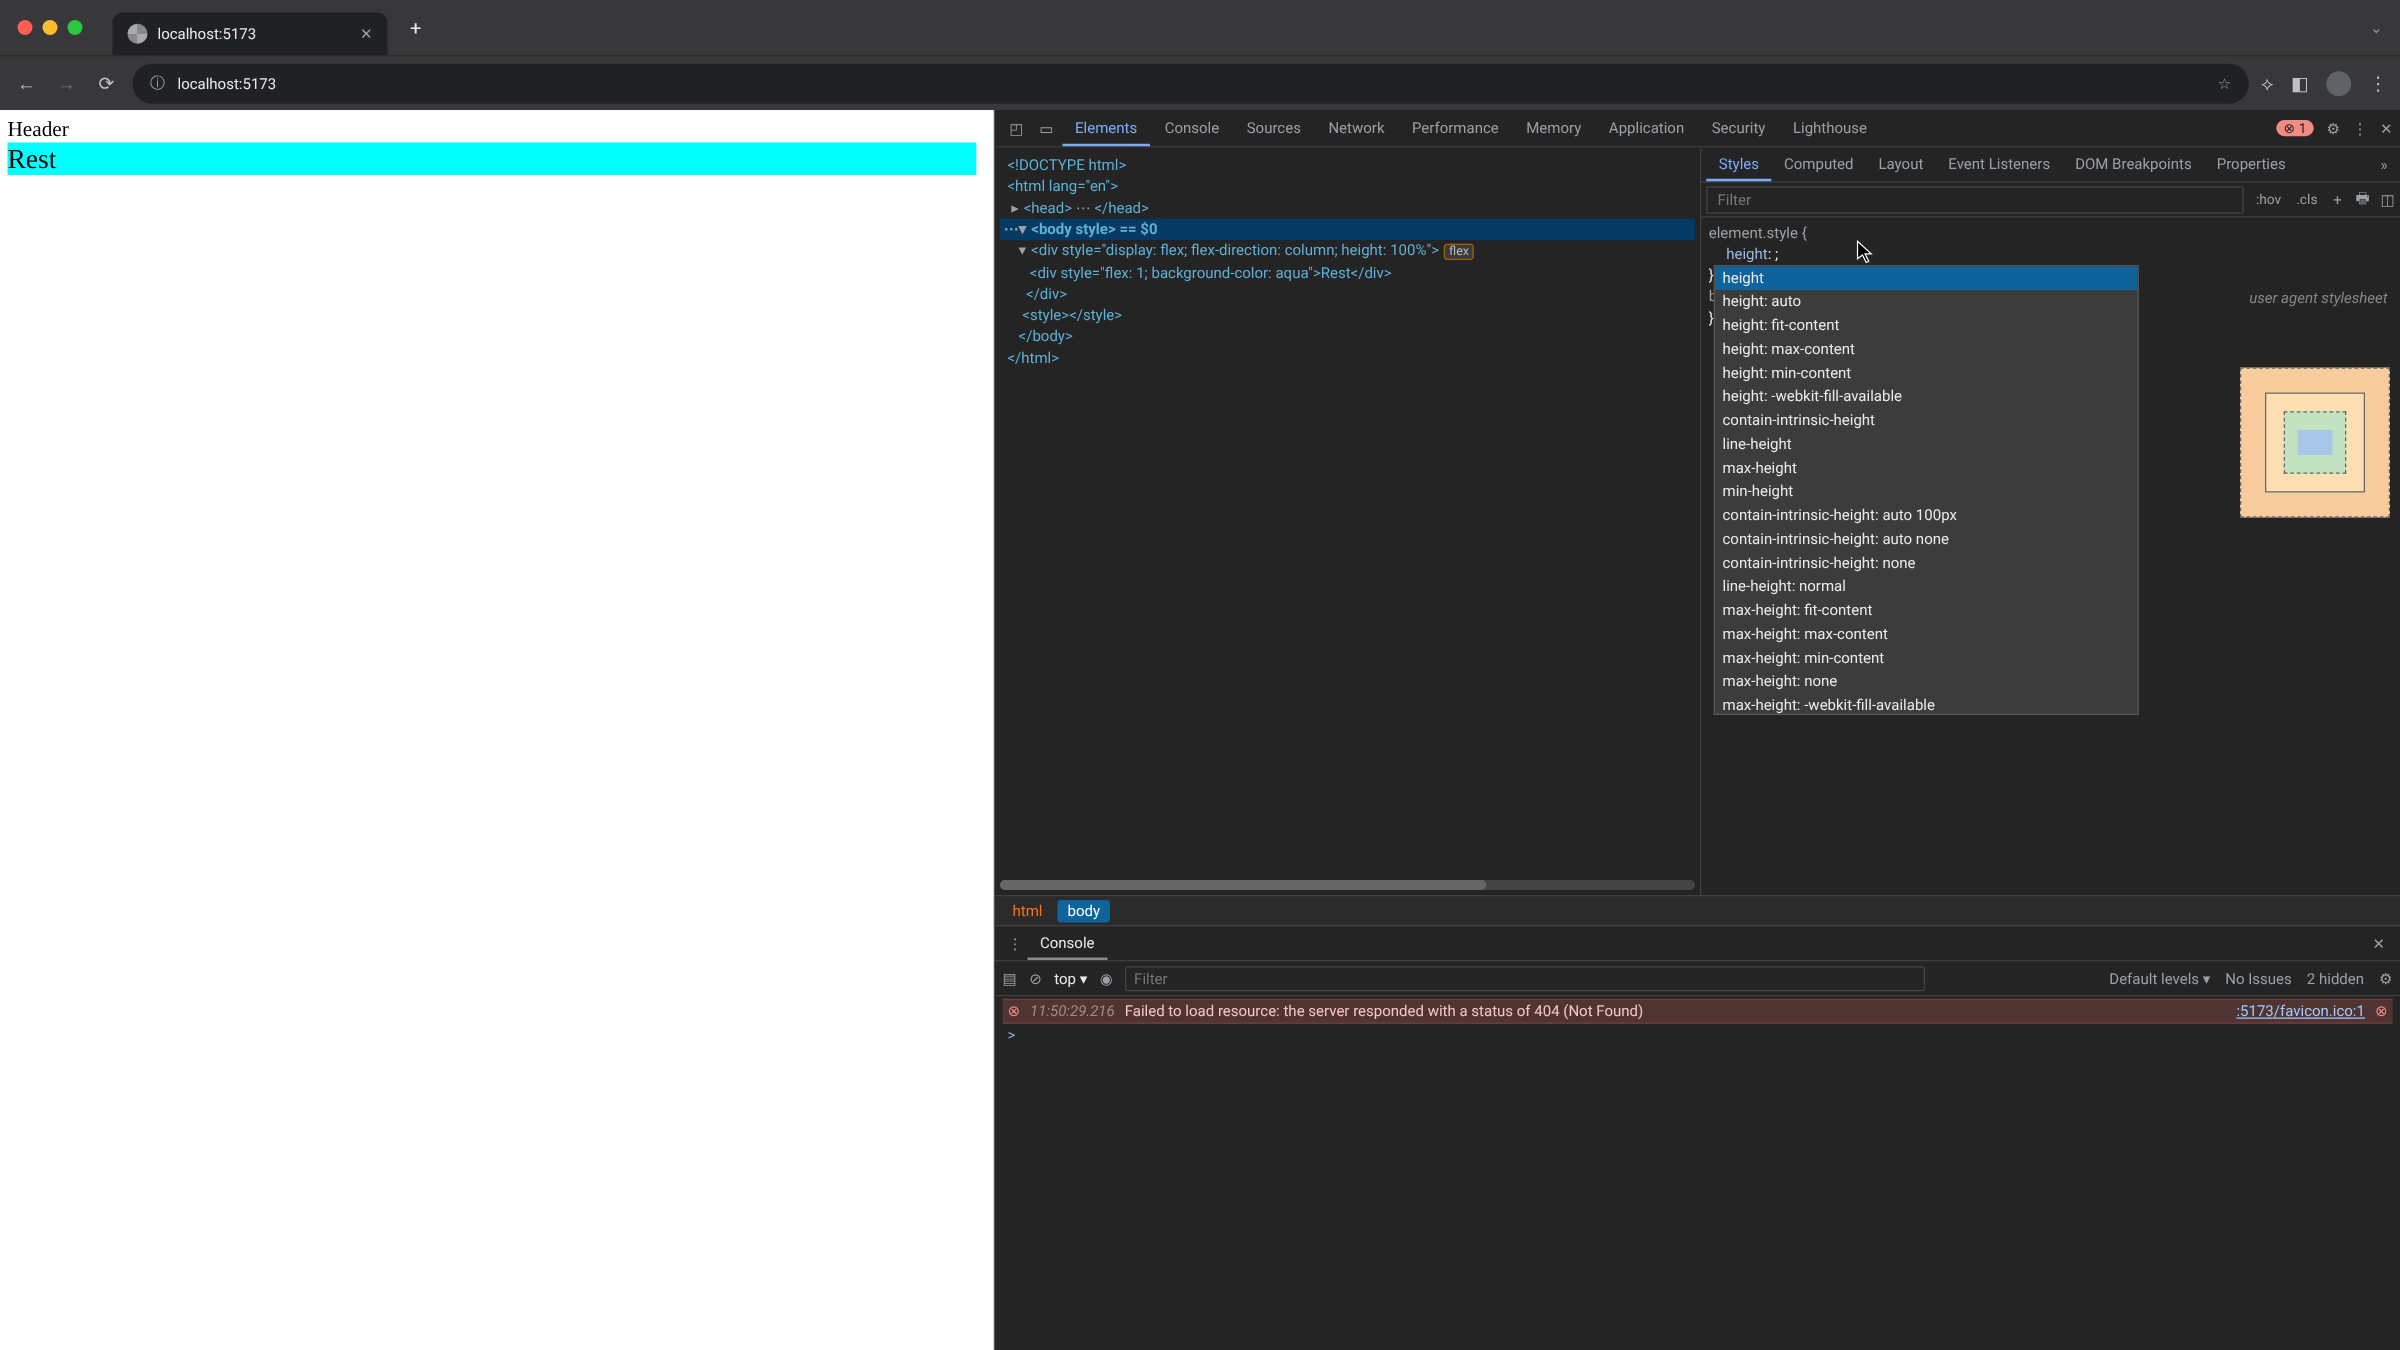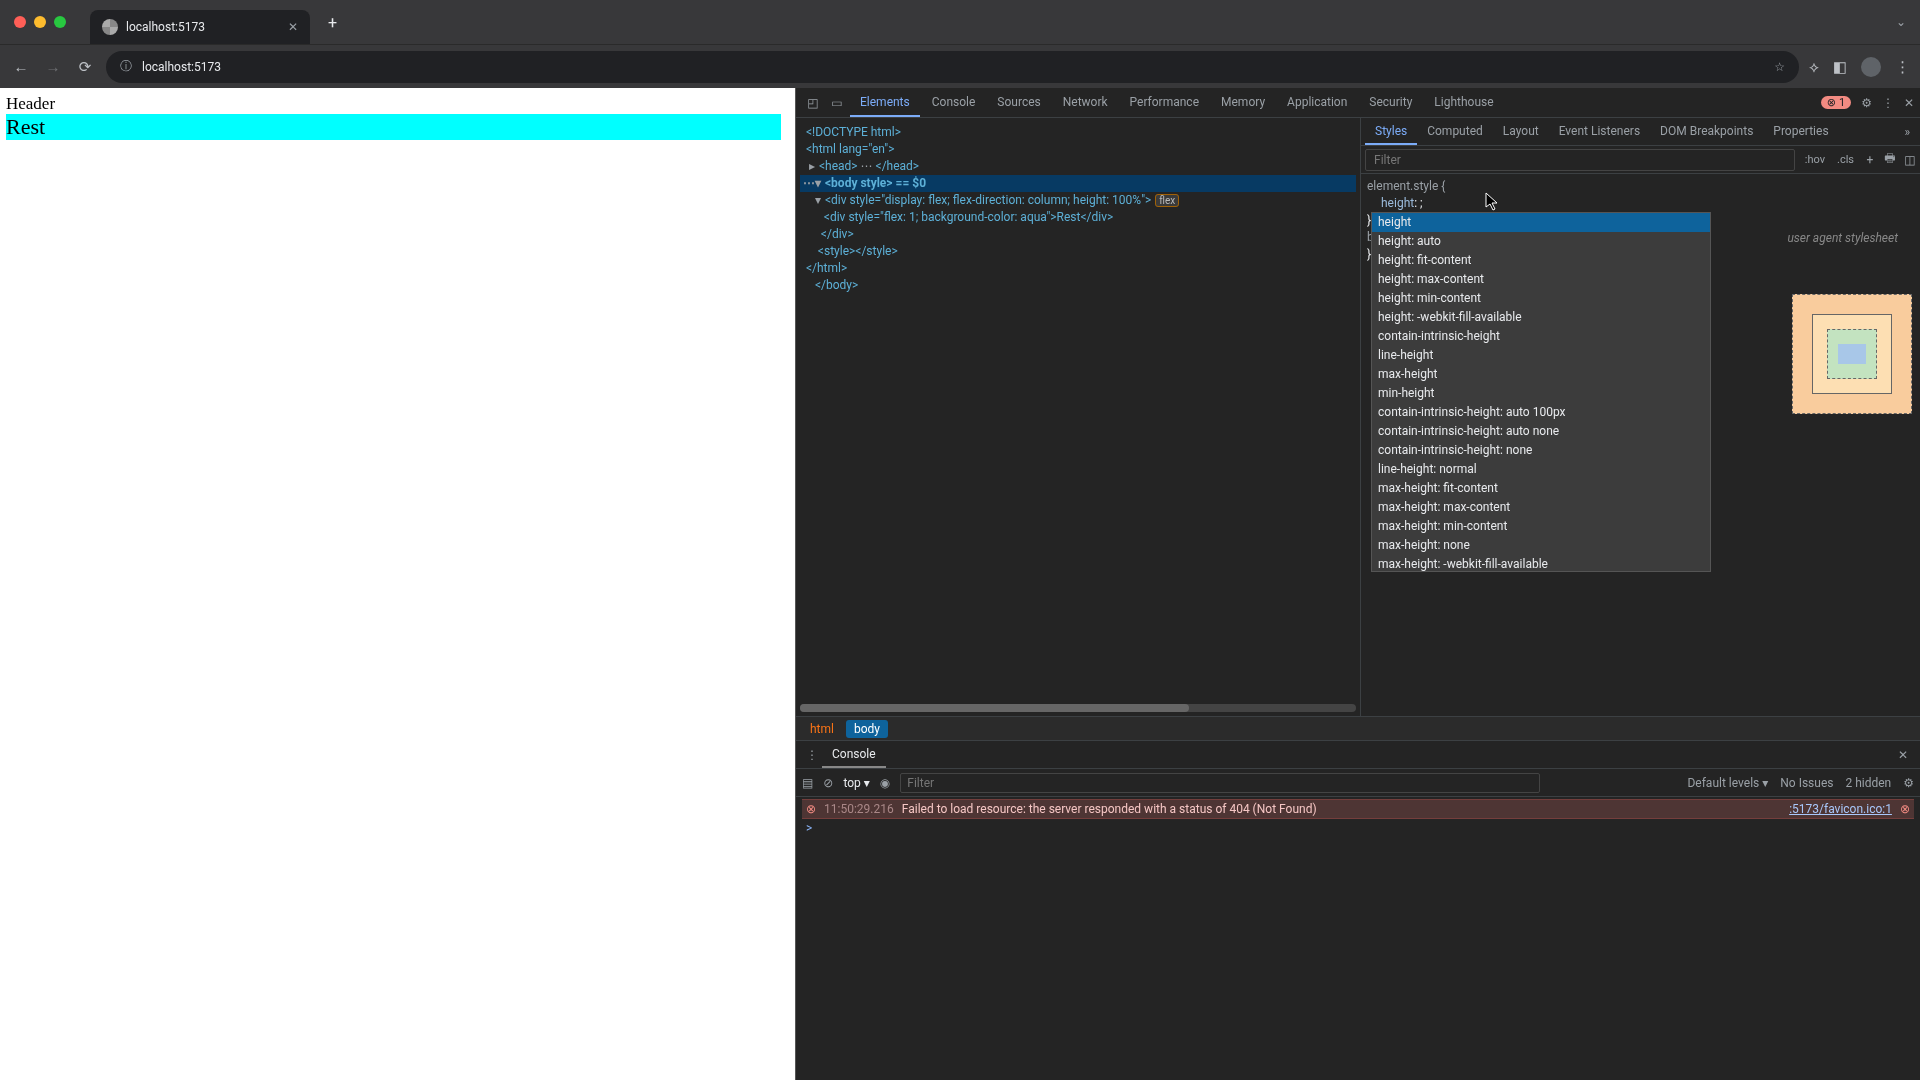--- a/index.html
+++ b/index.html
@@ -70,21 +70,21 @@
   .styles-filter{display:flex;align-items:center;height:28px;border-bottom:1px solid var(--border);}
   .styles-filter input{flex:1;background:transparent;border:none;color:#e8eaed;padding:0 8px;font-size:12px;height:22px;margin:0 4px;border:1px solid #444;border-radius:2px;}
   .styles-filter input::placeholder{color:#777;}
   .styles-filter .chip{color:#9aa0a6;padding:0 6px;font-size:11px;}
   .styles-filter .ico{width:20px;text-align:center;color:#9aa0a6;}
   .styles-body{flex:1;font-family:Menlo,Consolas,monospace;font-size:12px;line-height:17px;padding:4px 6px;position:relative;}
   .selector{color:#9aa0a6;}
   .brace{color:#e8eaed;}
   .prop{color:#9bbbdc;}
   .propval{color:#e8eaed;}
-  .ua-label{position:absolute;right:22px;top:56px;color:#888;font-style:italic;}
+  .ua-label{position:absolute;right:10px;top:56px;color:#888;font-style:italic;}
   .autocomplete{position:absolute;left:10px;top:38px;width:340px;background:#3c3c3c;border:1px solid #555;max-height:360px;overflow:hidden;z-index:5;}
   .ac-item{padding:1px 6px;color:#e8eaed;}
   .ac-item.sel{background:#0e639c;}
   .boxmodel{position:absolute;right:8px;top:120px;width:120px;height:120px;background:#f9cc9d;border:1px dashed #666;display:flex;align-items:center;justify-content:center;}
   .boxmodel .inner1{width:80px;height:80px;background:#fddfb3;border:1px solid #666;display:flex;align-items:center;justify-content:center;}
   .boxmodel .inner2{width:50px;height:50px;background:#c3e3c0;border:1px dashed #666;display:flex;align-items:center;justify-content:center;}
   .boxmodel .inner3{width:28px;height:20px;background:#a8c7e8;}
   .cursor{position:absolute;left:124px;top:18px;width:14px;height:20px;pointer-events:none;z-index:10;}
   
   .crumbs{height:24px;background:#2b2b2b;border-top:1px solid var(--border);display:flex;align-items:center;padding:0 6px;gap:4px;font-family:Menlo,monospace;}
@@ -95,21 +95,21 @@
   .drawer-tabs{height:28px;display:flex;align-items:center;padding:0 6px;border-bottom:1px solid var(--border);}
   .drawer-tabs .dtab{padding:0 10px;color:#e8eaed;border-bottom:2px solid #888;height:100%;display:flex;align-items:center;}
   .drawer-tabs .ico{width:20px;text-align:center;color:#9aa0a6;}
   .drawer-tabs .close{margin-left:auto;color:#9aa0a6;padding:0 6px;}
   .console-toolbar{height:28px;display:flex;align-items:center;padding:0 6px;gap:10px;border-bottom:1px solid var(--border);}
   .console-toolbar .ico{color:#9aa0a6;}
   .console-toolbar input{flex:1;background:transparent;border:1px solid #444;border-radius:2px;color:#e8eaed;padding:2px 6px;font-size:12px;height:20px;max-width:640px;}
   .console-toolbar .right{margin-left:auto;display:flex;align-items:center;gap:12px;color:#9aa0a6;}
   .console-body{flex:1;font-family:Menlo,monospace;font-size:12px;padding:2px 6px;}
   .log-row{display:flex;align-items:center;gap:8px;background:#4e3534;border-top:1px solid #743e3c;border-bottom:1px solid #743e3c;padding:2px 4px;color:#f5c6c4;}
-  .log-row .ts{color:#a88;}
+  .log-row .ts{color:#a88;font-style:italic;}
   .log-row .src{margin-left:auto;color:#a8c7fa;text-decoration:underline;}
   .log-row .erricon{color:#f28b82;}
   .prompt{color:#8ab4f8;padding:2px 4px;}
 </style>
 </head>
 <body>
 
 <div class="titlebar">
   <div class="traffic">
     <div class="tl r"></div>
@@ -175,22 +175,22 @@
 
       <div class="dom">
         <div class="dom-line">  <span class="t">&lt;!DOCTYPE html&gt;</span></div>
         <div class="dom-line">  <span class="t">&lt;html lang="en"&gt;</span></div>
         <div class="dom-line">   <span class="arrow">▸</span><span class="t">&lt;head&gt;</span><span class="ellip"> ⋯ </span><span class="t">&lt;/head&gt;</span></div>
         <div class="dom-line sel-line"> <span class="ellip">⋯</span><span class="arrow">▾</span><span class="t">&lt;body style&gt; == $0</span></div>
         <div class="dom-line">     <span class="arrow">▾</span><span class="t">&lt;div style="display: flex; flex-direction: column; height: 100%"&gt;</span><span class="flex-badge">flex</span></div>
         <div class="dom-line">        <span class="t">&lt;div style="flex: 1; background-color: aqua"&gt;Rest&lt;/div&gt;</span></div>
         <div class="dom-line">       <span class="t">&lt;/div&gt;</span></div>
         <div class="dom-line">      <span class="t">&lt;style&gt;&lt;/style&gt;</span></div>
+        <div class="dom-line">     <span class="t">&lt;/body&gt;</span></div>
         <div class="dom-line">  <span class="t">&lt;/html&gt;</span></div>
-        <div class="dom-line">     <span class="t">&lt;/body&gt;</span></div>
         <div class="dom-scroll">
             <div class="dom-scroll-thumb"></div>
           </div>
       </div>
 
       <div class="styles">
         <div class="styles-tabs">
           <span class="st active">Styles</span>
           <span class="st">Computed</span>
           <span class="st">Layout</span>

